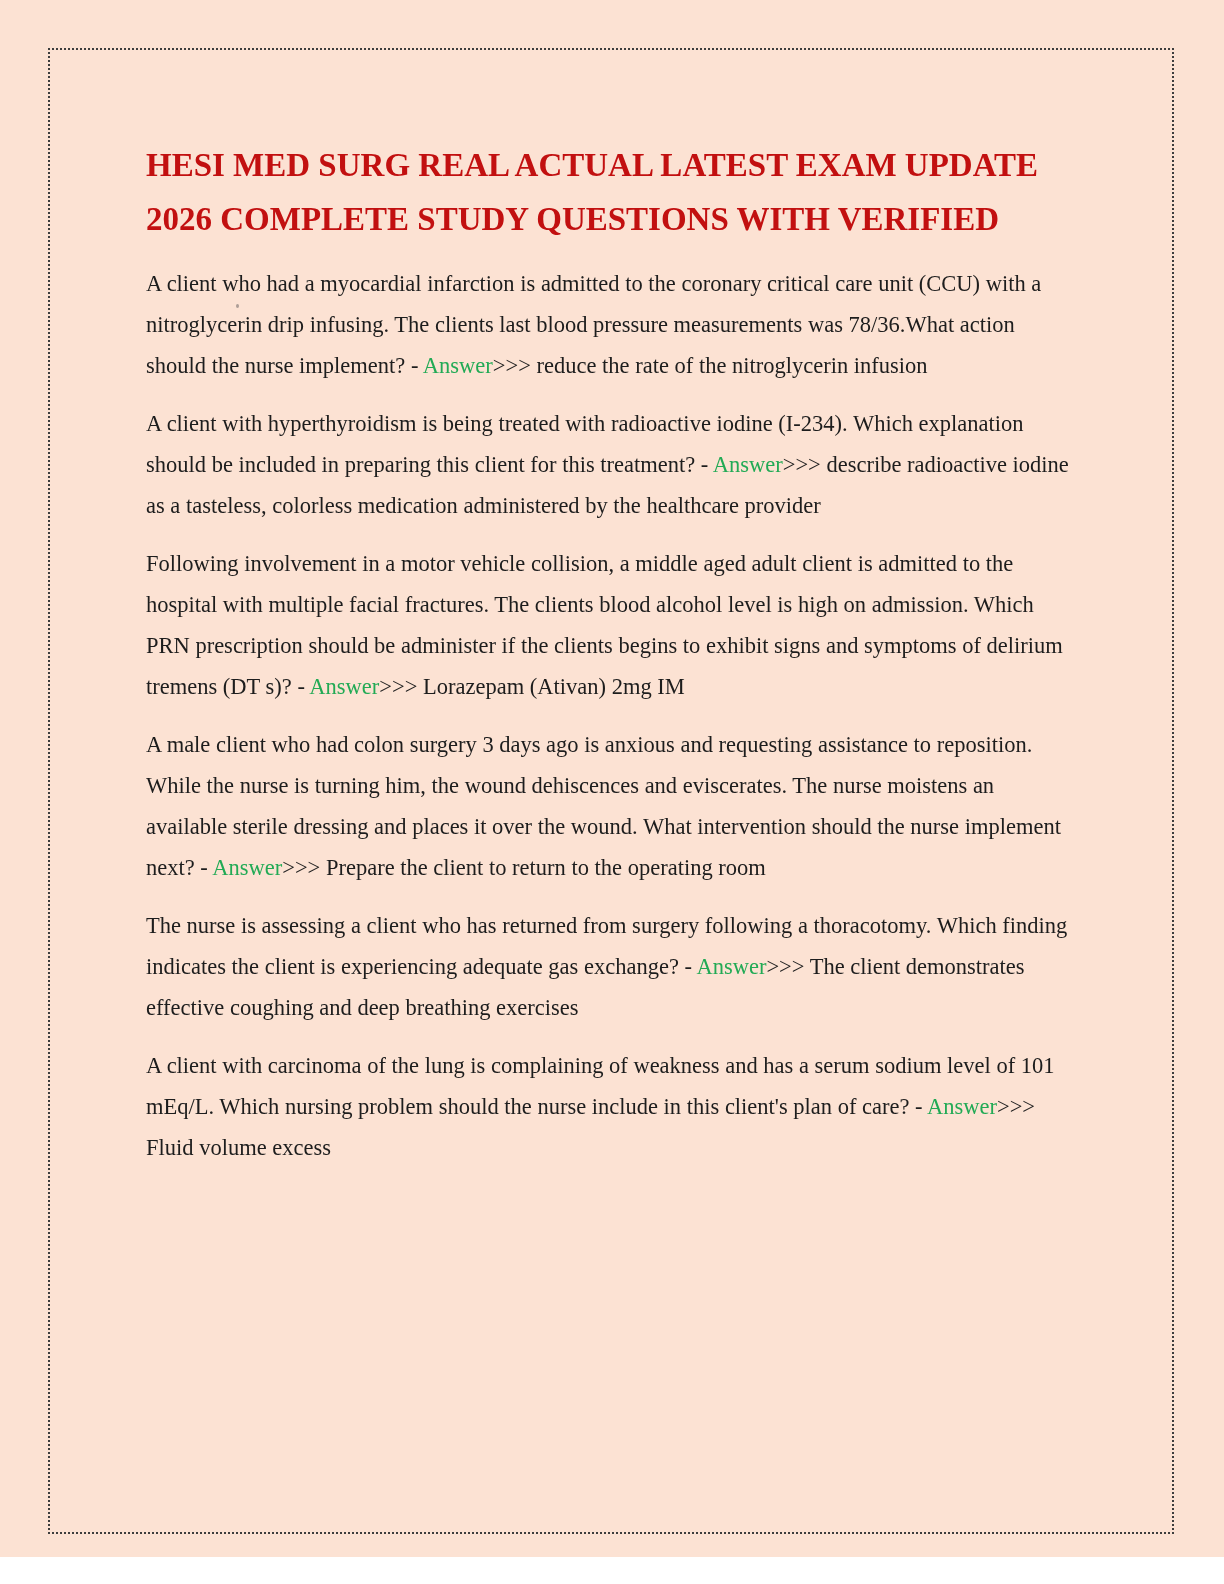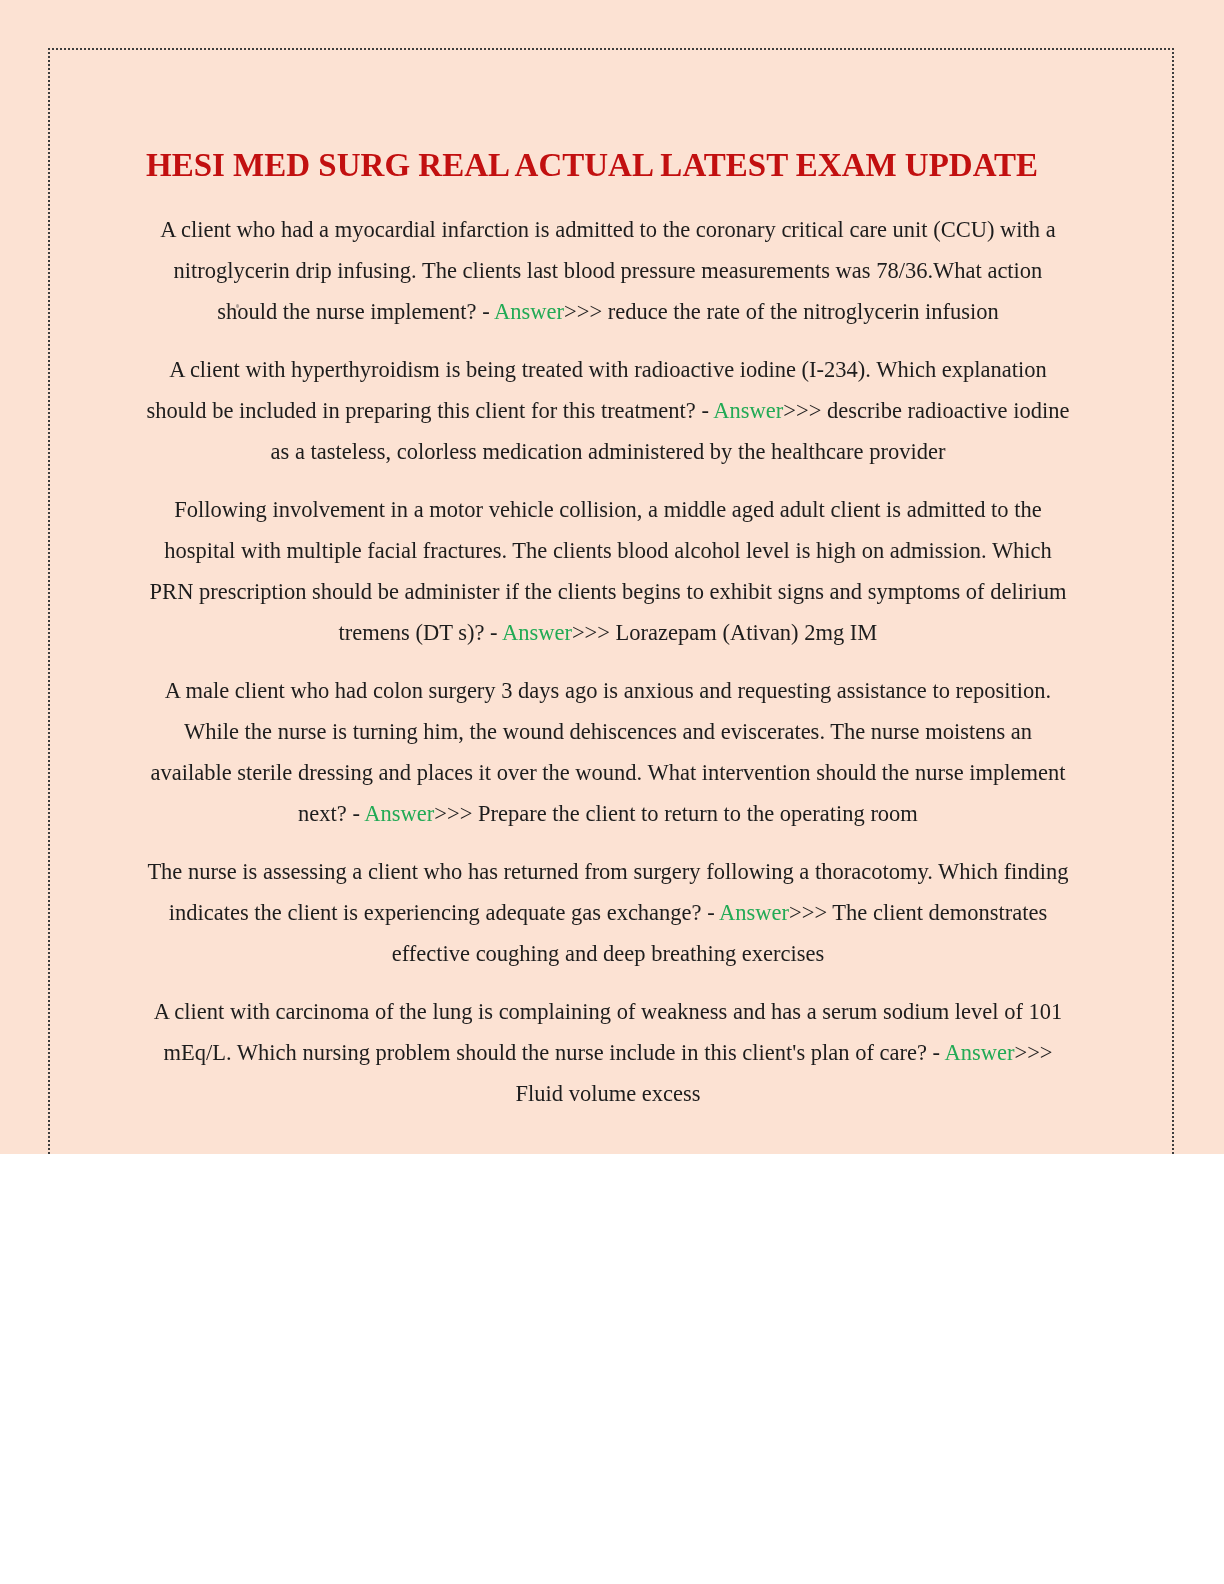--- a/index.html
+++ b/index.html
@@ -5,21 +5,21 @@
   html, body {
     margin: 0;
     padding: 0;
   }
   body {
     font-family: "Liberation Serif", "DejaVu Serif", serif;
   }
   .page {
     position: relative;
     width: 1224px;
-    height: 1154px;
+    height: 1557px;
     background: var(--bg, #fce2d3);
     overflow: hidden;
   }
   .page-border {
     position: absolute;
     left: 48px;
     top: 48px;
     width: 1126px;
     height: 1486px;
     border: 2px dotted var(--border, #3d3d3d);
@@ -41,21 +41,21 @@
     margin: 0 0 17px 0;
   }
   .doc-title .title-line {
     white-space: nowrap;
   }
   .qa {
     font-size: 22.5px;
     line-height: 41px;
     color: var(--body, #1d1d1d);
     margin: 0 0 17px 0;
-    text-align: center;
+    text-align: left;
   }
   .answer-label {
     color: var(--answer, #22aa55);
   }
   .stray-dot {
     position: absolute;
     left: 236px;
     top: 304px;
     width: 3px;
     height: 4px;
@@ -67,20 +67,21 @@
 <body>
 
 <div class="page">
   <div class="page-border"></div>
   <div class="stray-dot"></div>
 
   <div class="content">
 
     <h1 class="doc-title">
       <div class="title-line">HESI MED SURG REAL ACTUAL LATEST EXAM UPDATE</div>
+      <div class="title-line">2026 COMPLETE STUDY QUESTIONS WITH VERIFIED</div>
     </h1>
 
     <p class="qa"><span>A client who had a myocardial infarction is admitted to the coronary critical care unit (CCU) with a nitroglycerin drip infusing. The clients last blood pressure measurements was 78/36.What action should the nurse implement? - </span><span class="answer-label">Answer</span><span>&gt;&gt;&gt; reduce the rate of the nitroglycerin infusion</span></p>
 
     <p class="qa"><span>A client with hyperthyroidism is being treated with radioactive iodine (I-234). Which explanation should be included in preparing this client for this treatment? - </span><span class="answer-label">Answer</span><span>&gt;&gt;&gt; describe radioactive iodine as a tasteless, colorless medication administered by the healthcare provider</span></p>
 
     <p class="qa"><span>Following involvement in a motor vehicle collision, a middle aged adult client is admitted to the hospital with multiple facial fractures. The clients blood alcohol level is high on admission. Which PRN prescription should be administer if the clients begins to exhibit signs and symptoms of delirium tremens (DT s)? - </span><span class="answer-label">Answer</span><span>&gt;&gt;&gt; Lorazepam (Ativan) 2mg IM</span></p>
 
 
     <p class="qa"><span>A male client who had colon surgery 3 days ago is anxious and requesting assistance to reposition. While the nurse is turning him, the wound dehiscences and eviscerates. The nurse moistens an available sterile dressing and places it over the wound. What intervention should the nurse implement next? - </span><span class="answer-label">Answer</span><span>&gt;&gt;&gt; Prepare the client to return to the operating room</span></p>

